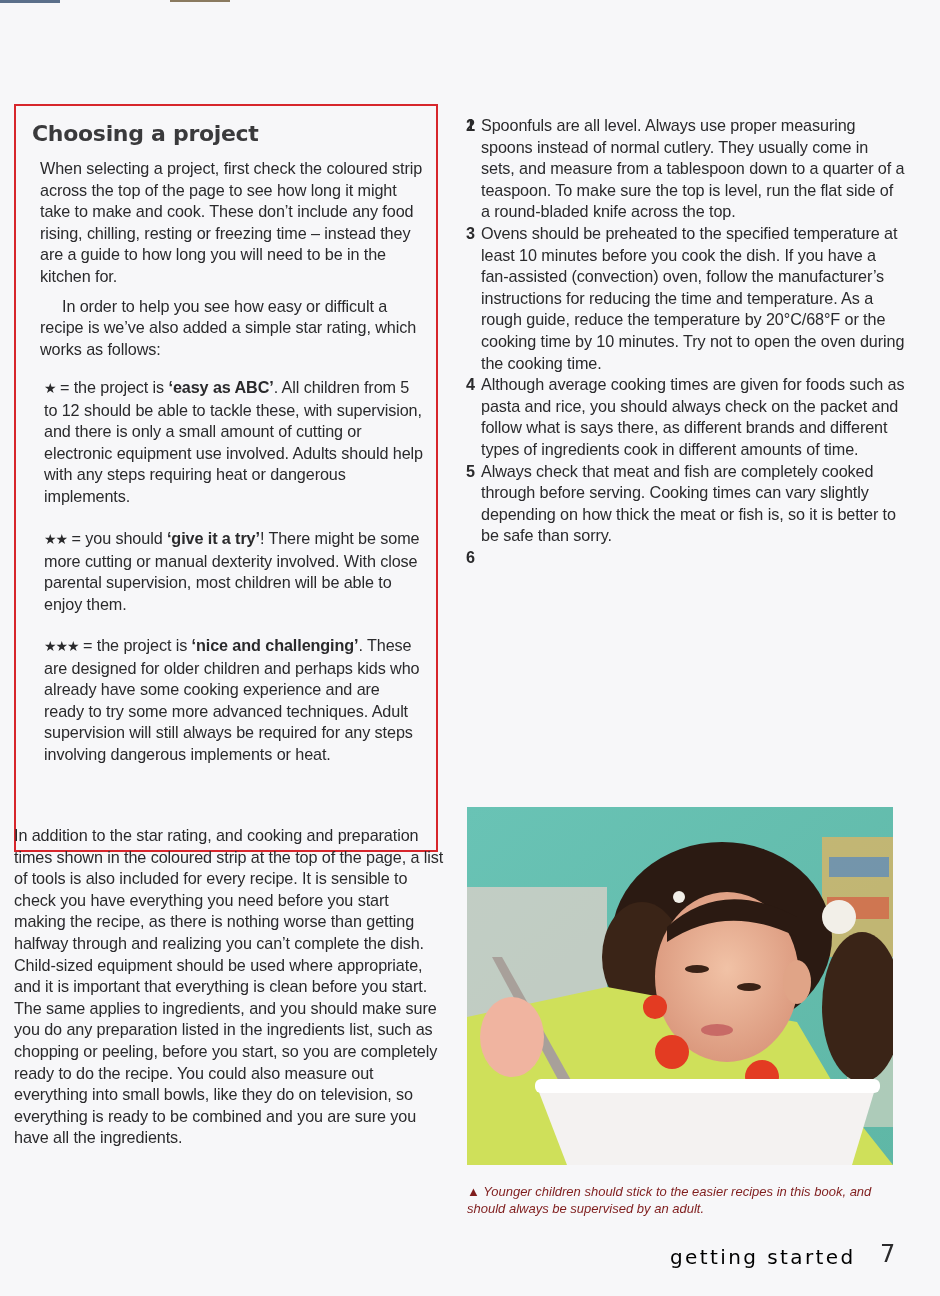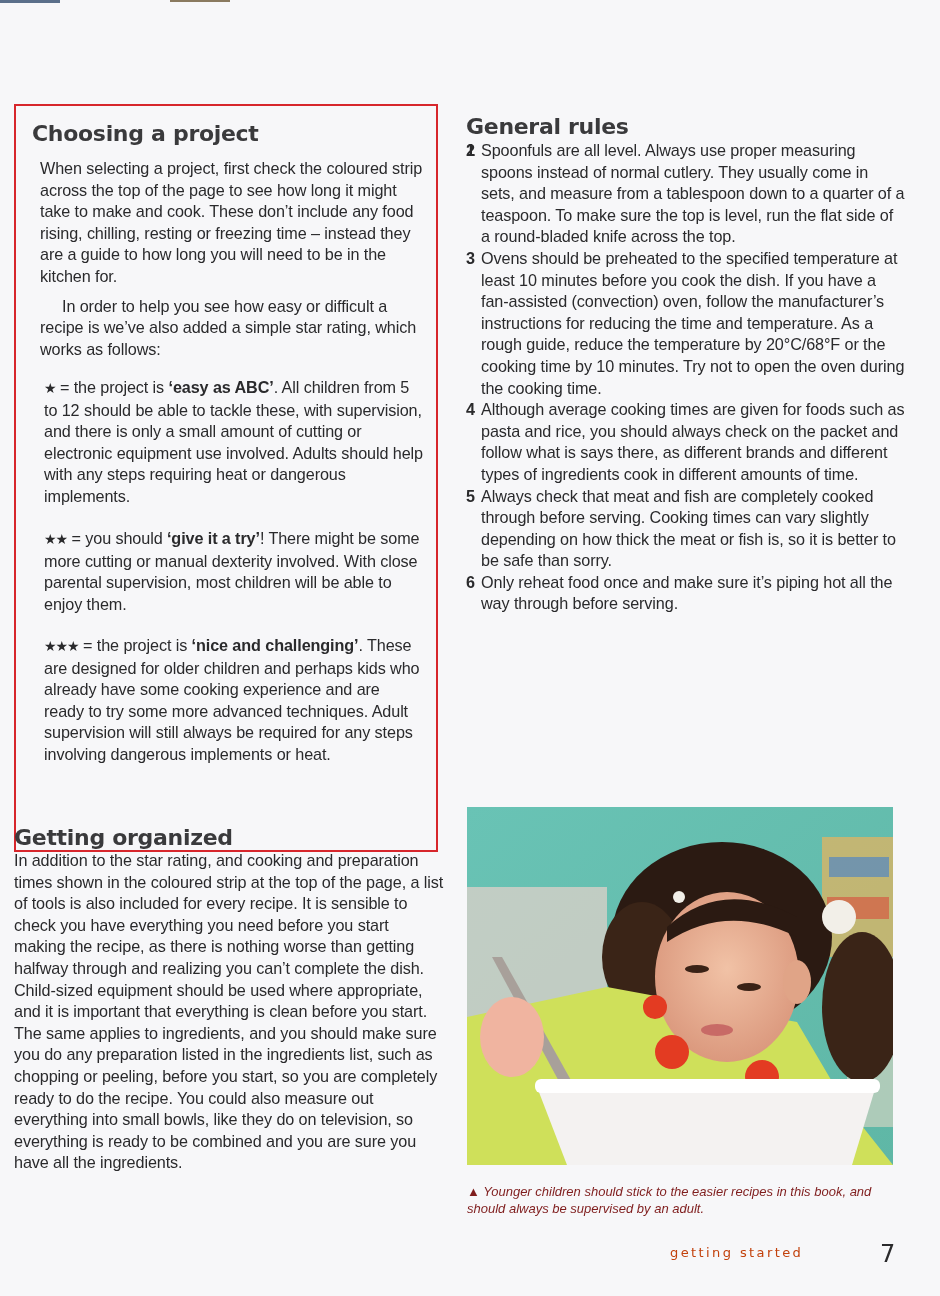--- a/index.html
+++ b/index.html
@@ -43,21 +43,21 @@
   .photo {
     position:absolute; left:467px; top:807px; width:426px; height:358px;
     overflow:hidden; background:#6cc4b4;
   }
   .caption {
     position:absolute; left:467px; top:1183px; width:440px;
     font-style:italic; font-size:13px; line-height:17px; color:#7f1d1d;
   }
   .footer-label {
     position:absolute; left:670px; top:1245px;
-    font-family:"DejaVu Sans", sans-serif; font-size:13px; letter-spacing:2.4px; color:#c2410c;
+    font-family:"DejaVu Sans", sans-serif; font-size:20px; letter-spacing:2.4px; color:#000000;
   }
   .page-number {
     position:absolute; left:880px; top:1240px;
     font-family:"DejaVu Sans", sans-serif; font-size:24px; color:#2a2a2c;
   }
 </style>
 </head>
 <body>
 
 <div class="page">
@@ -87,26 +87,24 @@
     </div>
 
     <div class="rating r3 txt">
       <p>
         <span class="stars">★★★</span><span> =  the project is </span><b>‘nice and challenging’</b><span>. These are designed for older children and perhaps kids who already have some cooking experience and are ready to try some more advanced techniques. Adult supervision will still always be required for any steps involving dangerous implements or heat.</span>
       </p>
     </div>
   </section>
 
   <section class="org">
-    <h2>Getting organized</h2>
     <div class="txt">In addition to the star rating, and cooking and preparation times shown in the coloured strip at the top of the page, a list of tools is also included for every recipe. It is sensible to check you have everything you need before you start making the recipe, as there is nothing worse than getting halfway through and realizing you can’t complete the dish. Child-sized equipment should be used where appropriate, and it is important that everything is clean before you start. The same applies to ingredients, and you should make sure you do any preparation listed in the ingredients list, such as chopping or peeling, before you start, so you are completely ready to do the recipe. You could also measure out everything into small bowls, like they do on television, so everything is ready to be combined and you are sure you have all the ingredients.</div>
   </section>
 
   <section class="rules">
-    <h2>General rules</h2>
     <div class="txt" style="margin-top:1px;">
       <div class="rule">
         <span class="num">1</span>
       </div>
       <div class="rule">
         <span class="num">2</span>
         <span>Spoonfuls are all level. Always use proper measuring spoons instead of normal cutlery. They usually come in sets, and measure from a tablespoon down to a quarter of a teaspoon. To make sure the top is level, run the flat side of a round-bladed knife across the top.</span>
       </div>
       <div class="rule">
         <span class="num">3</span>
@@ -115,21 +113,20 @@
       <div class="rule">
         <span class="num">4</span>
         <span>Although average cooking times are given for foods such as pasta and rice, you should always check on the packet and follow what is says there, as different brands and different types of ingredients cook in different amounts of time.</span>
       </div>
       <div class="rule">
         <span class="num">5</span>
         <span>Always check that meat and fish are completely cooked through before serving. Cooking times can vary slightly depending on how thick the meat or fish is, so it is better to be safe than sorry.</span>
       </div>
       <div class="rule">
         <span class="num">6</span>
-        <span>Only reheat food once and make sure it’s piping hot all the way through before serving.</span>
       </div>
     </div>
   </section>
 
   <div class="photo" aria-label="Young girl with pigtails stirring a white mixing bowl with a whisk">
     <svg width="426" height="358" viewBox="0 0 426 358" xmlns="http://www.w3.org/2000/svg">
       <defs>
         <linearGradient id="bg" x1="0" y1="0" x2="1" y2="1">
           <stop offset="0" stop-color="#69c3b5"></stop>
           <stop offset="1" stop-color="#5fb7a6"></stop>

